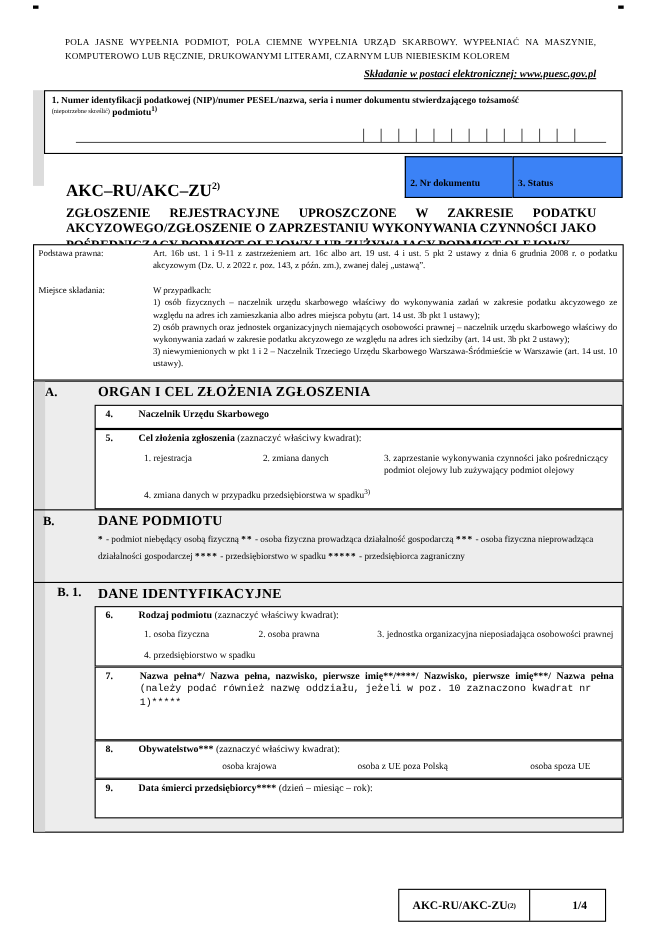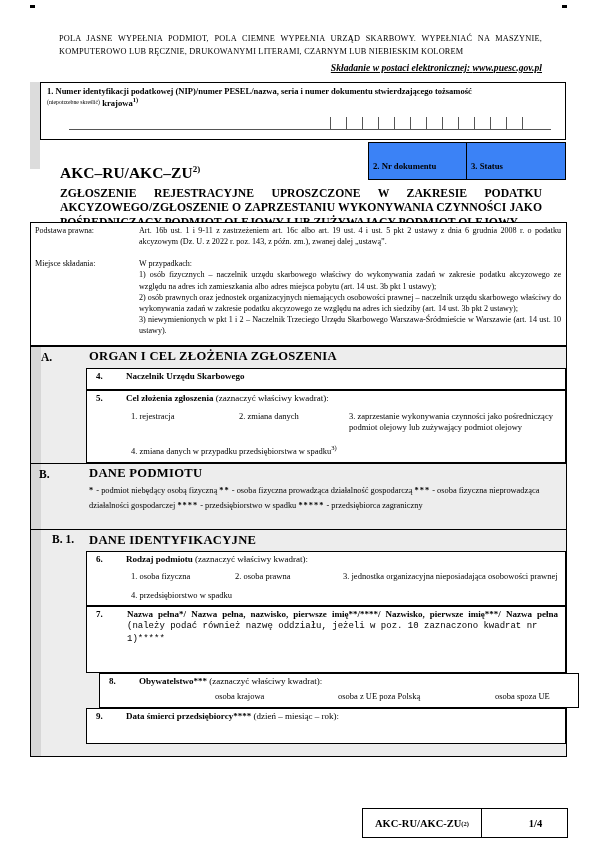--- a/index.html
+++ b/index.html
@@ -56,34 +56,34 @@
   .wbox .hdr{padding:2px 4px 0 9px;font-size:9px;}
   .wbox .num{display:inline-block;width:30px;font-weight:bold;}
   .wbox .hl{font-weight:bold;}
   .opt{position:absolute;font-size:8.5px;line-height:1.25;}
   .hrline{position:absolute;left:0;right:0;border-top:1.2px solid #000;}
 
   #box4{left:55px;top:21px;width:480px;height:22px;}
   #box5{left:55px;top:43px;width:480px;height:73px;}
   #box6{left:55px;top:204px;width:480px;height:55px;}
   #box7{left:55px;top:259px;width:480px;height:67px;}
-  #box8{left:68px;top:326px;width:480px;height:35px;}
+  #box8{left:55px;top:326px;width:480px;height:35px;}
   #box9{left:55px;top:361px;width:480px;height:36px;}
 
   #legend{position:absolute;left:58px;top:136px;width:464px;font-size:8.4px;line-height:1.8;}
   #legend .leg-item{}
   #legend .stars{font-weight:bold;letter-spacing:1px;}
 
   #box7 .b7text{position:absolute;left:40px;right:7px;top:2px;font-size:9px;line-height:1.25;}
   #box7 .b7bold{display:block;font-weight:bold;text-align:justify;text-align-last:justify;}
   #box7 .b7norm{font-weight:normal;font-family:Liberation Mono, monospace;}
   #box7 .num7{position:absolute;left:9px;top:2px;font-weight:bold;font-size:9px;}
 
   
-  #footer{left:362px;top:808px;width:206px;height:30px;border:1.5px solid #000;box-sizing:border-box;display:flex;background:#fff;gap:22px;}
+  #footer{left:362px;top:808px;width:189px;height:30px;border:1.5px solid #000;box-sizing:border-box;display:flex;background:#fff;gap:22px;}
   #footer .fc1{flex:0 0 118px;border-right:1.2px solid #000;display:flex;align-items:center;justify-content:center;font-weight:bold;font-size:10.5px;}
   #footer .fc1 sub{font-size:6.5px;}
   #footer .fc2{flex:1;display:flex;align-items:center;justify-content:center;font-weight:bold;font-size:10.5px;}
 
   .input-area{position:absolute;left:2px;right:2px;bottom:2px;height:14px;}
 </style>
 </head>
 <body>
 
 <div class="abs regmark" style="left:30px;top:5px;"></div>
@@ -97,21 +97,21 @@
 <div class="abs" id="efiling">
   <span>Składanie w postaci elektronicznej: </span><span>www.puesc.gov.pl</span>
 </div>
 
 <div class="abs" id="strip-top"></div>
 
 <div class="abs" id="box1">
   <div class="f1-l1">1. Numer identyfikacji podatkowej (NIP)/numer PESEL/nazwa, seria i numer dokumentu stwierdzającego tożsamość</div>
   <div class="f1-l2">
     <span class="f1-note">(niepotrzebne skreślić)</span>
-    <span>krajowa</span><sup>1)</sup>
+    <span>podmiotu</span><sup>1)</sup>
   </div>
   <div id="nip-line"></div>
   <div id="nip-comb">
     <span class="cell"></span>
       <span class="cell"></span>
       <span class="cell"></span>
       <span class="cell"></span>
       <span class="cell"></span>
       <span class="cell"></span>
       <span class="cell"></span>

